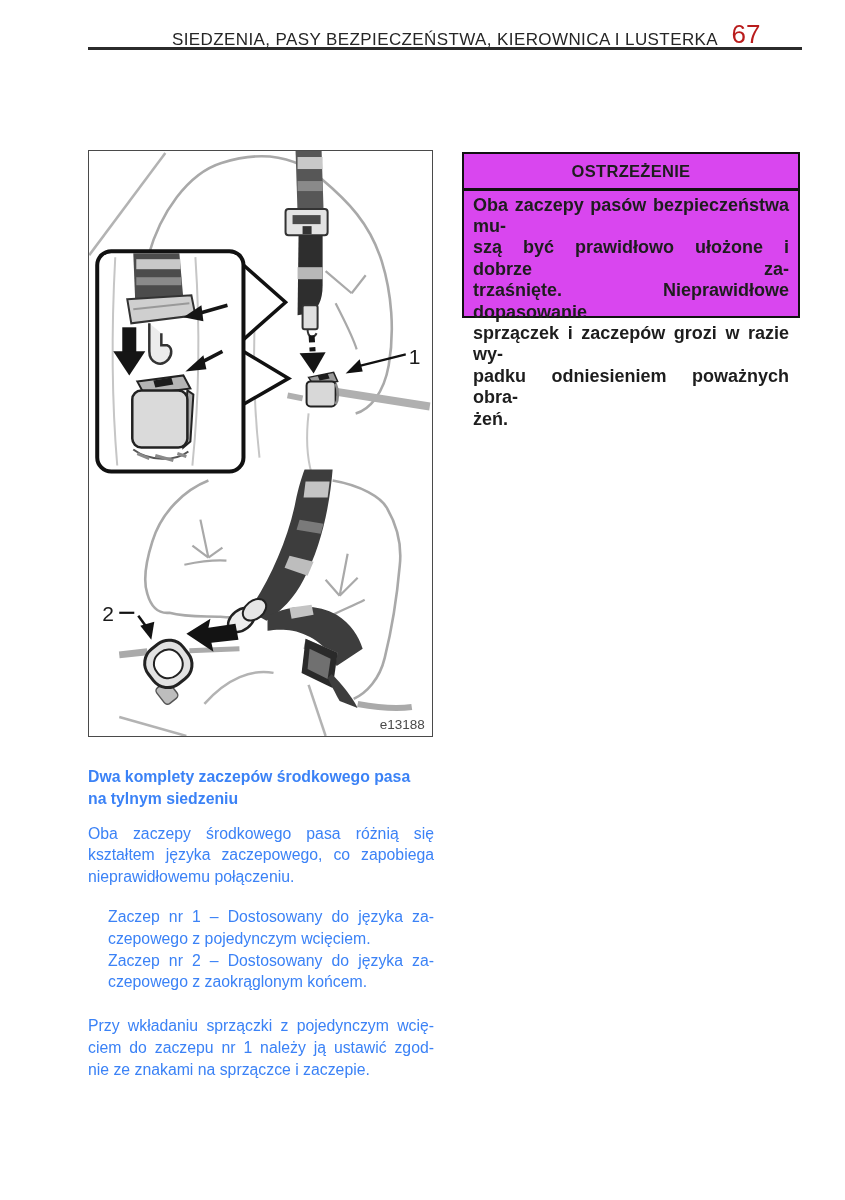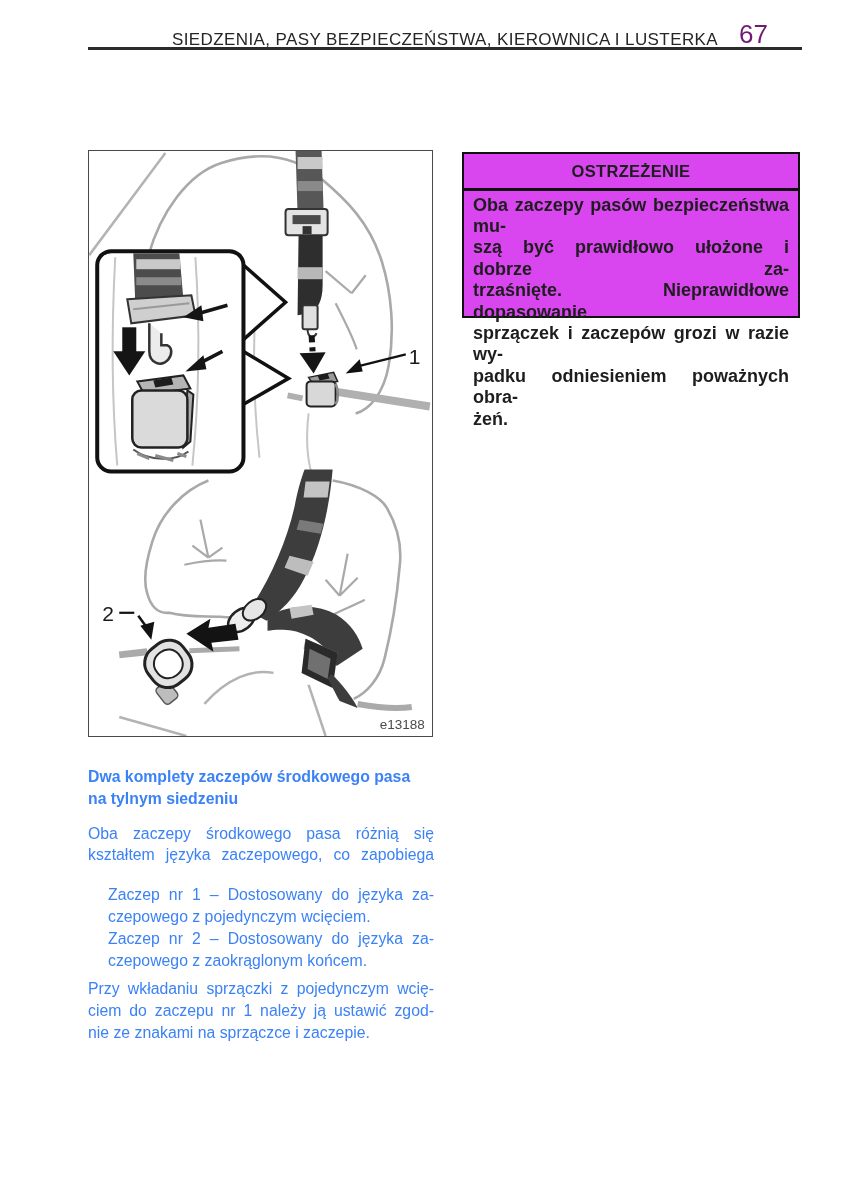--- a/index.html
+++ b/index.html
@@ -7,22 +7,22 @@
     position:relative;width:845px;height:1200px;background:#ffffff;
     font-family:Liberation Sans, sans-serif;color:#1d1d1d;overflow:hidden;
     margin:0 auto;
   }
   
   .hdr-title{
     position:absolute;left:88px;top:30px;width:714px;text-align:center;
     font-size:17px;letter-spacing:.4px;color:#262626;white-space:nowrap;
   }
   .hdr-num{
-    position:absolute;left:656px;top:19px;width:112px;text-align:right;
-    font-size:26px;color:#701a75;
+    position:absolute;left:690px;top:19px;width:112px;text-align:center;
+    font-size:26px;color:#b91c1c;
   }
   .hdr-rule{position:absolute;left:88px;top:47px;width:714px;height:3px;background:#2b2b2b;}
 
   
   .figure{
     position:absolute;left:88px;top:150px;width:345px;height:587px;
     border:1.5px solid #4a4a4a;box-sizing:border-box;background:#fff;
   }
   .figure svg{display:block;width:100%;height:100%;}
 
@@ -37,21 +37,21 @@
 
   
   .jline{text-align:justify;text-align-last:justify;}
   .lline{text-align:left;}
 
   
   .content{position:absolute;left:88px;top:766px;width:346px;font-size:15.8px;line-height:21.8px;color:#3b82f6;}
   .c-heading{font-weight:bold;}
   .c-para1{margin-top:13px;}
   .c-list{margin-top:18px;padding-left:20px;}
-  .c-para2{margin-top:7px;}
+  .c-para2{margin-top:22px;}
 </style>
 </head>
 <body>
 
 <div class="page">
 
   <div class="hdr-title">SIEDZENIA, PASY BEZPIECZEŃSTWA, KIEROWNICA I LUSTERKA</div>
   <div class="hdr-num">67</div>
   <div class="hdr-rule"></div>
 
@@ -210,20 +210,21 @@
   </div>
 
   <div class="content">
     <div class="c-heading">
       <div class="lline">Dwa komplety zaczepów środkowego pasa</div>
       <div class="lline">na tylnym siedzeniu</div>
     </div>
     <div class="c-para1">
       <div class="jline">Oba zaczepy środkowego pasa różnią się</div>
       <div class="jline">kształtem języka zaczepowego, co zapobiega</div>
+      <div class="lline">nieprawidłowemu połączeniu.</div>
     </div>
     <div class="c-list">
       <div class="jline">Zaczep nr 1 – Dostosowany do języka za-</div>
       <div class="lline">czepowego z pojedynczym wcięciem.</div>
       <div class="jline">Zaczep nr 2 – Dostosowany do języka za-</div>
       <div class="lline">czepowego z zaokrąglonym końcem.</div>
     </div>
     <div class="c-para2">
       <div class="jline">Przy wkładaniu sprzączki z pojedynczym wcię-</div>
       <div class="jline">ciem do zaczepu nr 1 należy ją ustawić zgod-</div>

